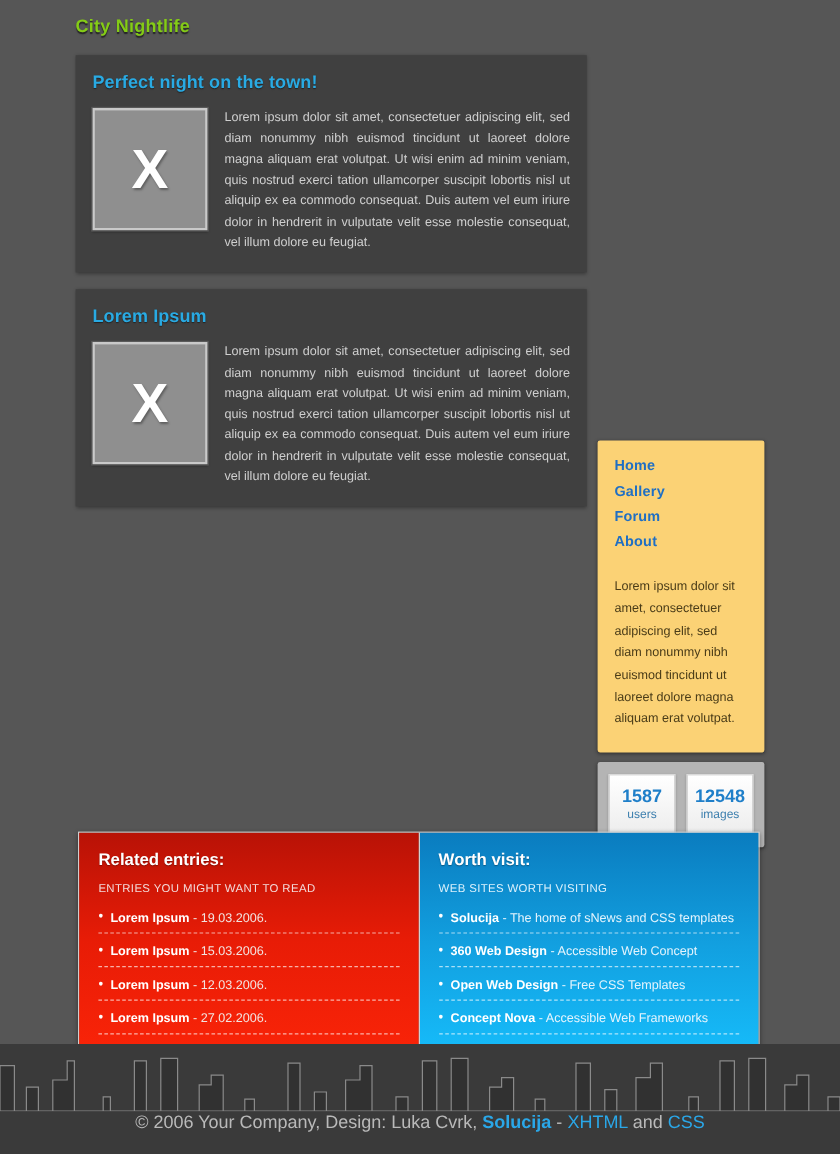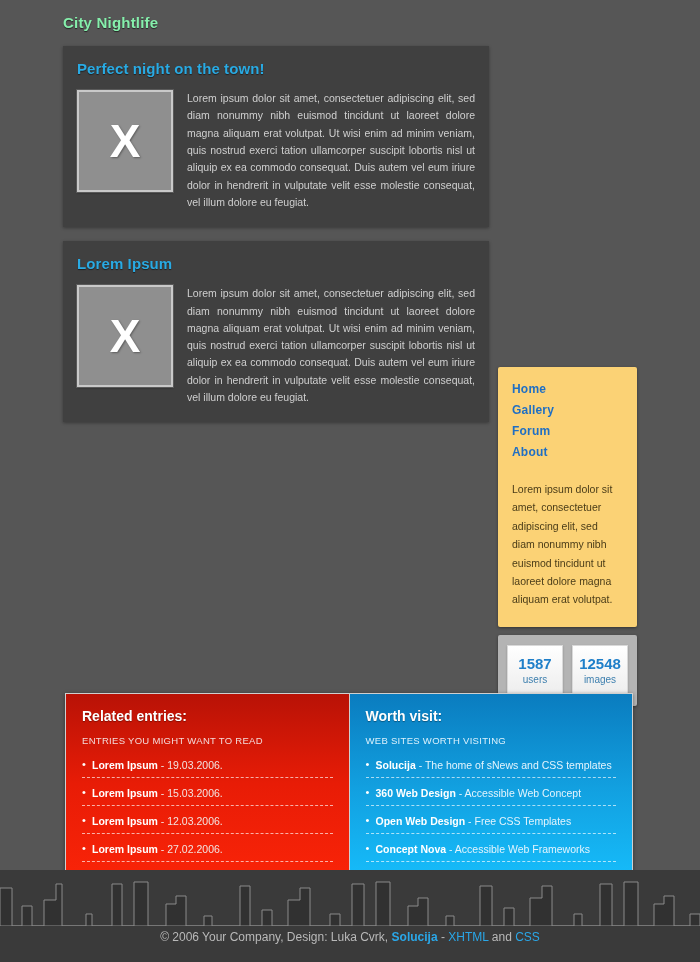--- a/index.html
+++ b/index.html
@@ -7,21 +7,21 @@
     width: 700px; height: 962px;
     background: #565656;
     font-family: "Liberation Sans", sans-serif;
     overflow: hidden;
   }
   .page { position: relative; width: 700px; height: 962px; }
 
   
   .site-title {
     position: absolute; left: 63px; top: 14px;
-    font-size: 15px; font-weight: bold; color: #86efac;
+    font-size: 15px; font-weight: bold; color: #84cc16;
     letter-spacing: 0.2px;
     text-shadow: 0 1px 1px rgba(0,0,0,.6);
   }
 
   
   .content-col {
     position: absolute; left: 63px; top: 46px; width: 426px;
   }
   .article {
     background: #404040;
@@ -139,21 +139,21 @@
   }
 
   
   .skyline {
     position: absolute; left: 0; bottom: 0; width: 700px; height: 92px;
     background: #3a3a3a;
   }
   .skyline svg { position: absolute; left: 0; top: 0; }
   .footer {
     position: absolute; left: 0; bottom: 18px; width: 700px;
-    text-align: center; font-size: 12px; color: #b9b9b9;
+    text-align: center; font-size: 15px; color: #b9b9b9;
   }
   .footer a { color: #2aa7e8; text-decoration: none; }
   .footer a.solucija { font-weight: bold; }
 </style>
 </head>
 <body>
 
 <div class="page">
 
   <div class="site-title">City Nightlife</div>

